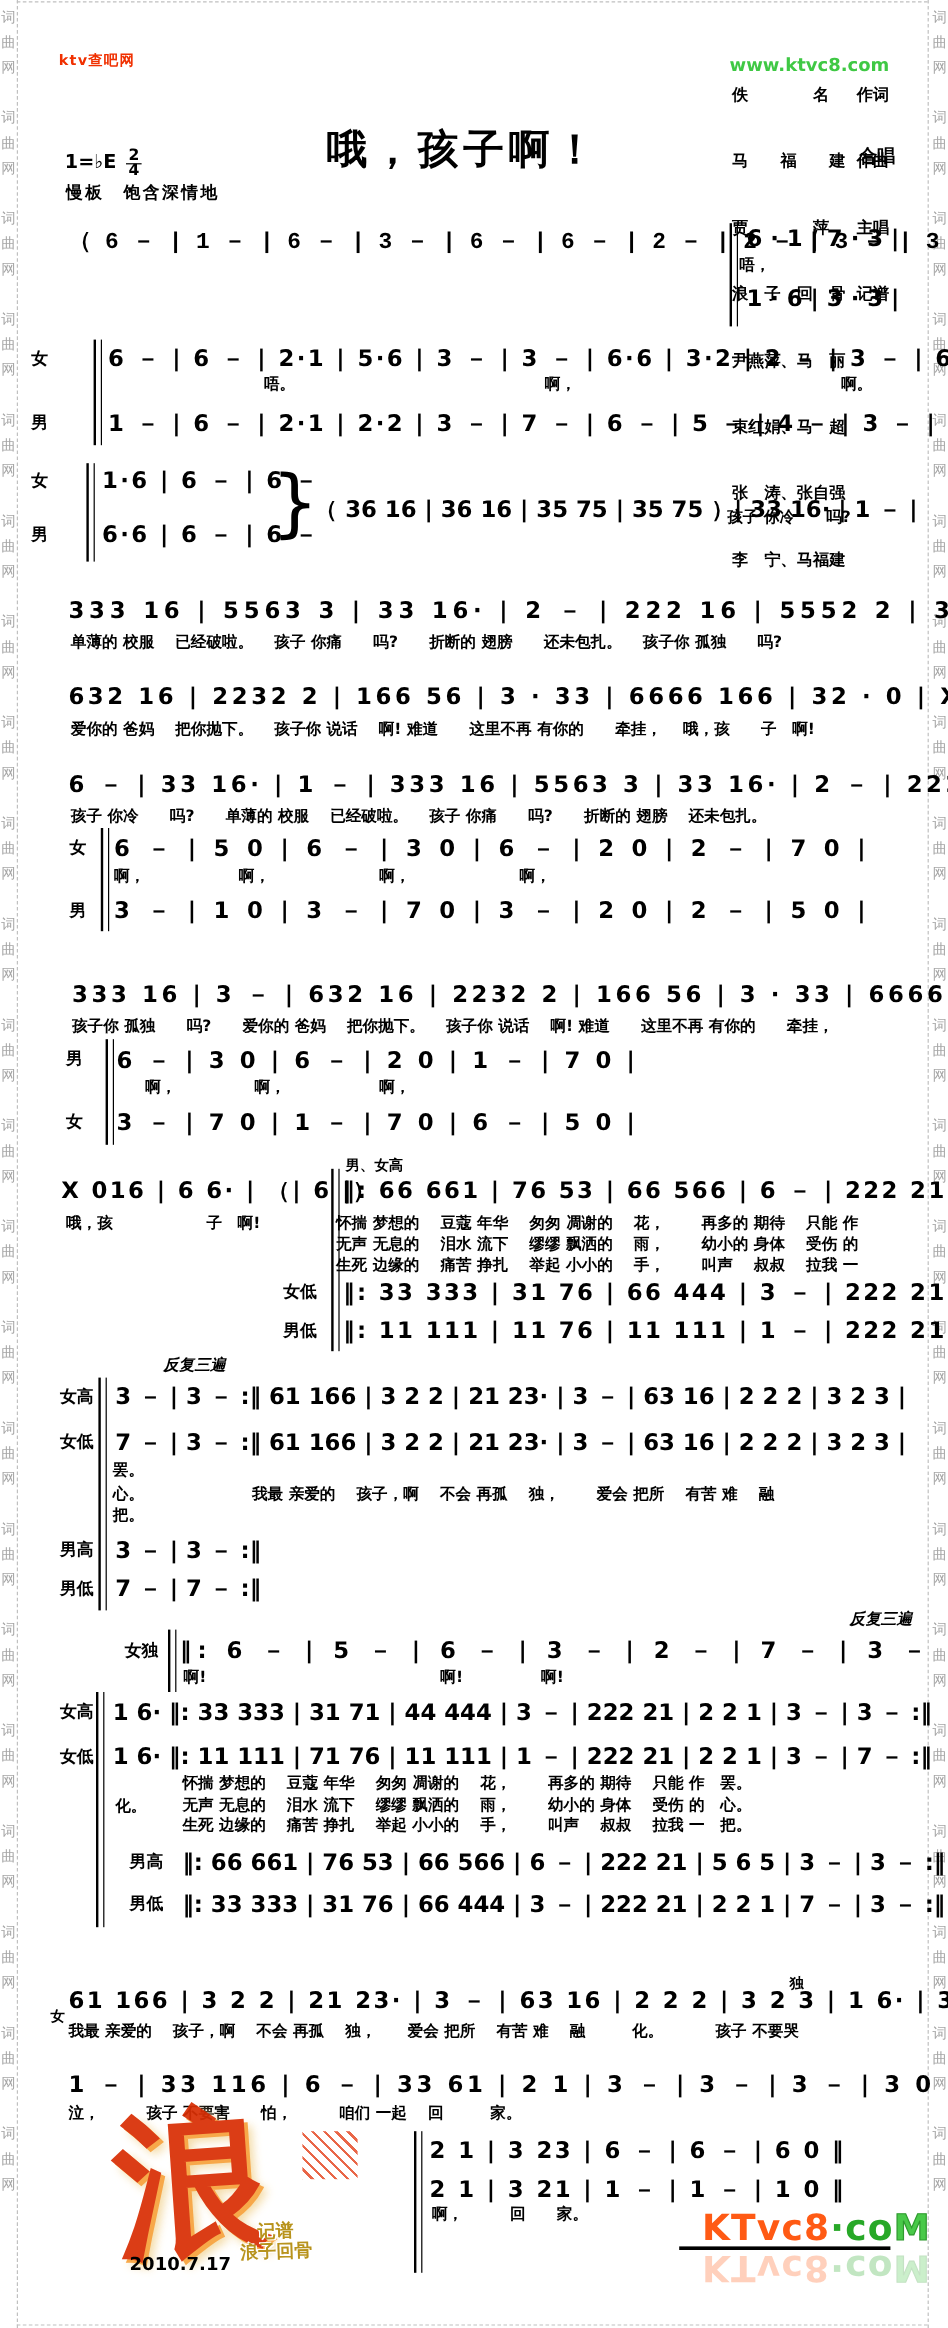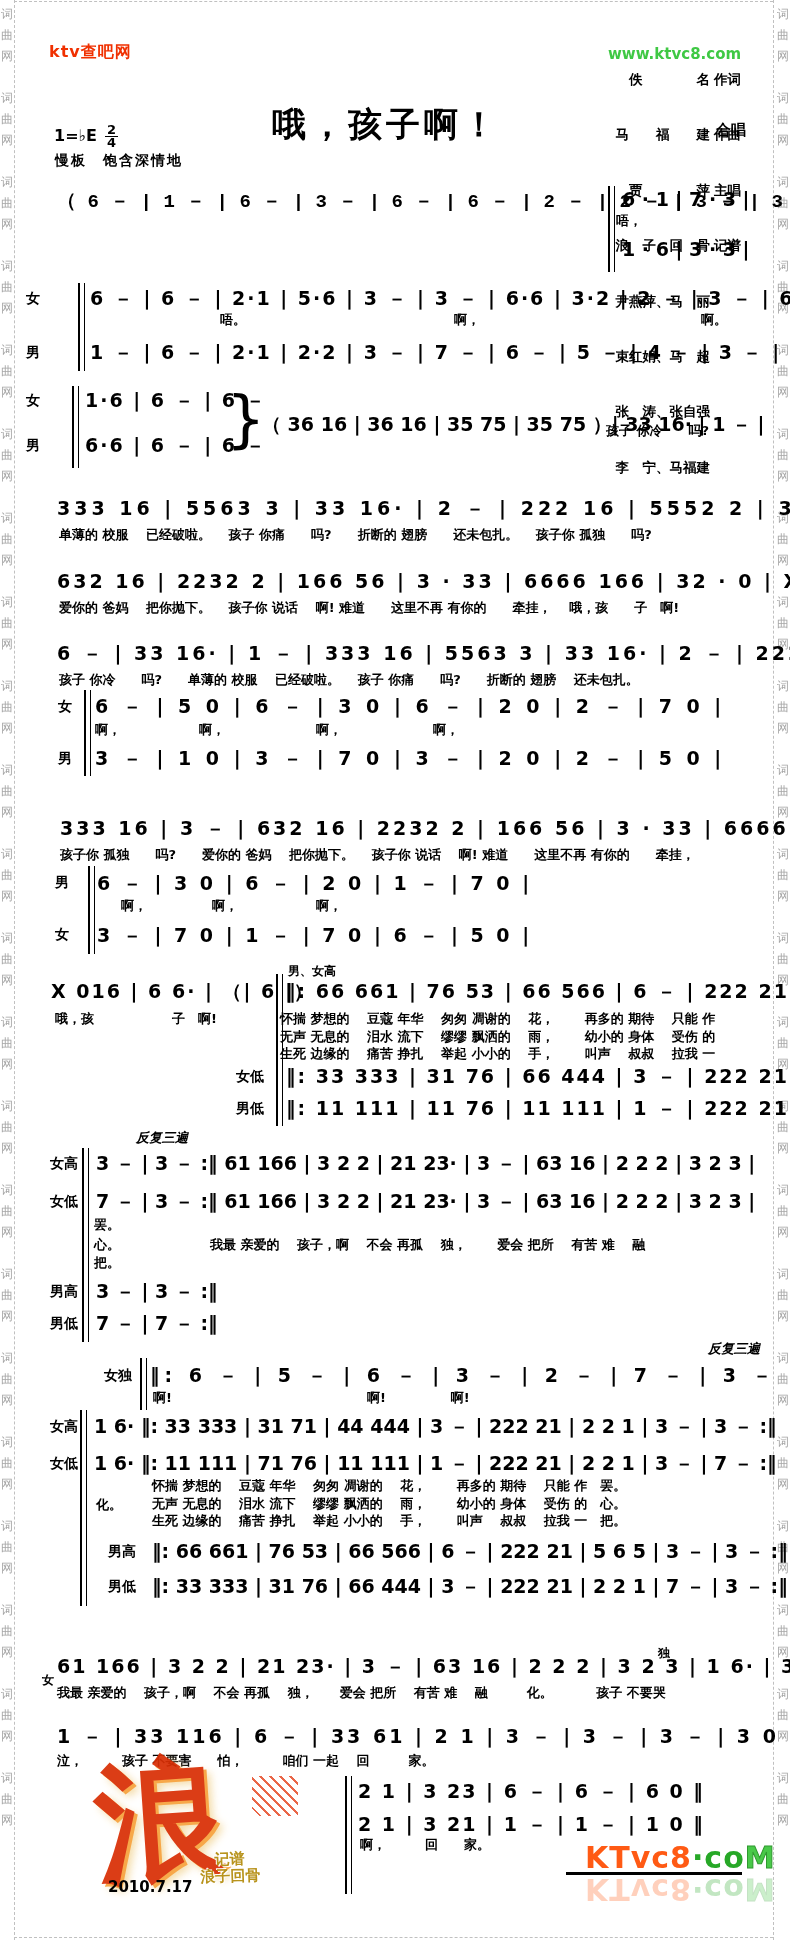--- a/index.html
+++ b/index.html
@@ -16,24 +16,24 @@
   .ls5{letter-spacing:5px;}
   .lyr{font-size:13px;font-weight:bold;letter-spacing:0;}
   .lbl{font-size:14px;font-weight:bold;}
   .sm{font-size:12px;font-weight:bold;}
   .hand{font-size:13px;font-weight:bold;font-style:italic;}
   .dbar{position:absolute;width:4px;border-left:2px solid #000;border-right:1px solid #000;}
   .bracechar{position:absolute;font-size:62px;font-weight:normal;line-height:62px;}
   .vwm{position:absolute;top:4px;width:14px;font-size:12px;color:#a6a6a6;line-height:21px;text-align:center;white-space:pre;}
   .dashv{position:absolute;top:0;bottom:0;width:0;border-left:1px dashed #c0c0c0;}
   .dashh{position:absolute;left:14px;width:759px;height:0;border-top:1px dashed #c0c0c0;}
-  .brand-red{color:#f03000;font-size:16px;font-weight:bold;letter-spacing:1px;}
+  .brand-red{color:#f03000;font-size:12px;font-weight:bold;letter-spacing:1px;}
   .brand-green{color:#2fc435;font-size:15px;font-weight:bold;z-index:6;opacity:.92;}
   .credit-row{display:block;height:17.4px;line-height:17.4px;font-size:13.5px;font-weight:bold;white-space:pre;}
-  .credit-names{display:inline-block;width:100px;text-align:right;white-space:pre;}
+  .credit-names{display:inline-block;width:100px;white-space:pre;}
   .credit-role{display:inline-block;padding-left:4px;text-align:center;}
   .title{font-size:34px;font-weight:bold;letter-spacing:4px;font-family:"Liberation Serif","DejaVu Serif",serif;}
   .keysig{font-size:16px;font-weight:bold;}
   .meter{display:inline-block;text-align:center;vertical-align:-6px;font-size:13px;font-weight:bold;line-height:12px;margin-left:8px;}
   .meter .num{display:block;border-bottom:1.5px solid #000;padding:0 2px;}
   .meter .den{display:block;}
   .tempo{font-size:14px;font-weight:bold;letter-spacing:2px;}
   .logo{font-size:130px;line-height:120px;font-weight:bold;color:#d92f05;
         font-family:"Liberation Serif","DejaVu Serif",serif;transform:rotate(-4deg);
         text-shadow:3px 3px 0 #f7a23c,6px 6px 8px #f3d9a0;opacity:.93;}

